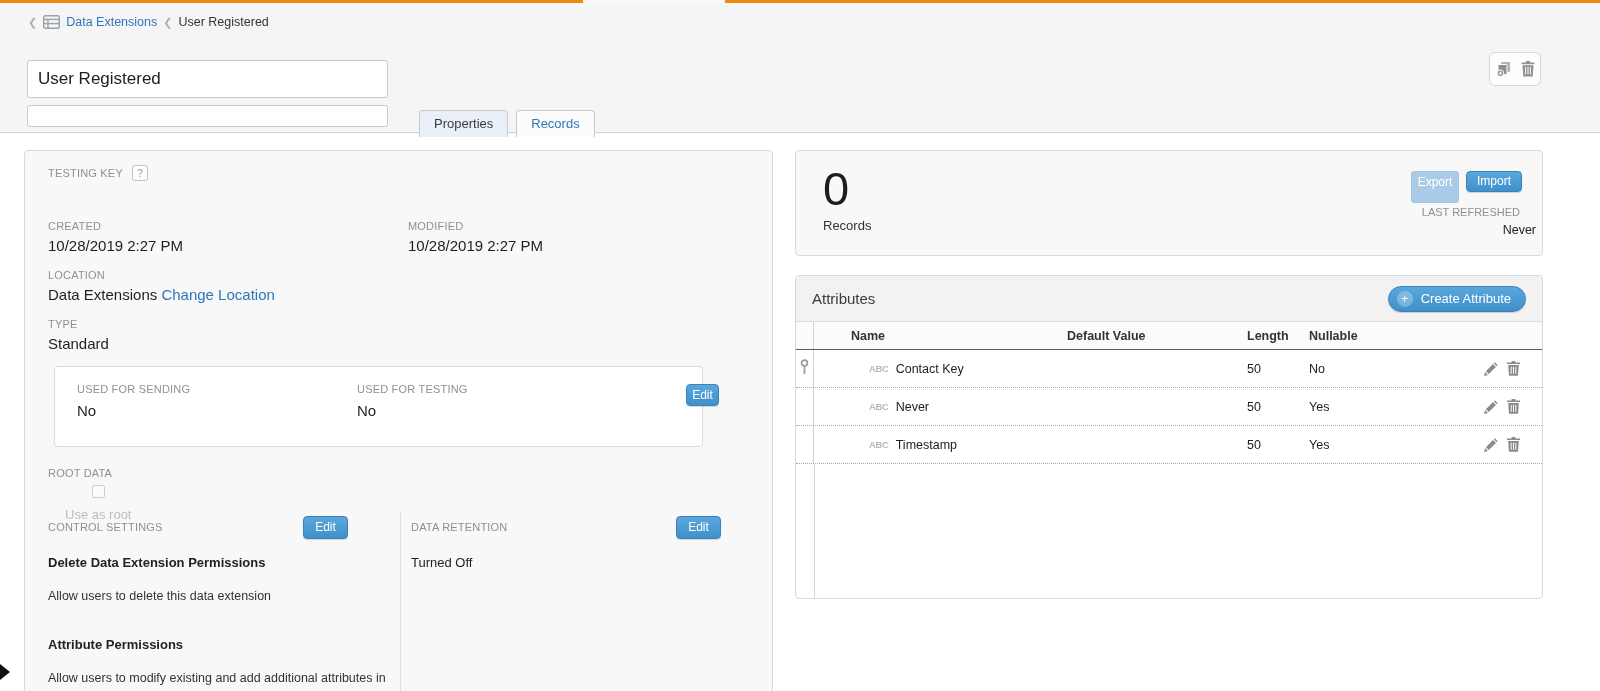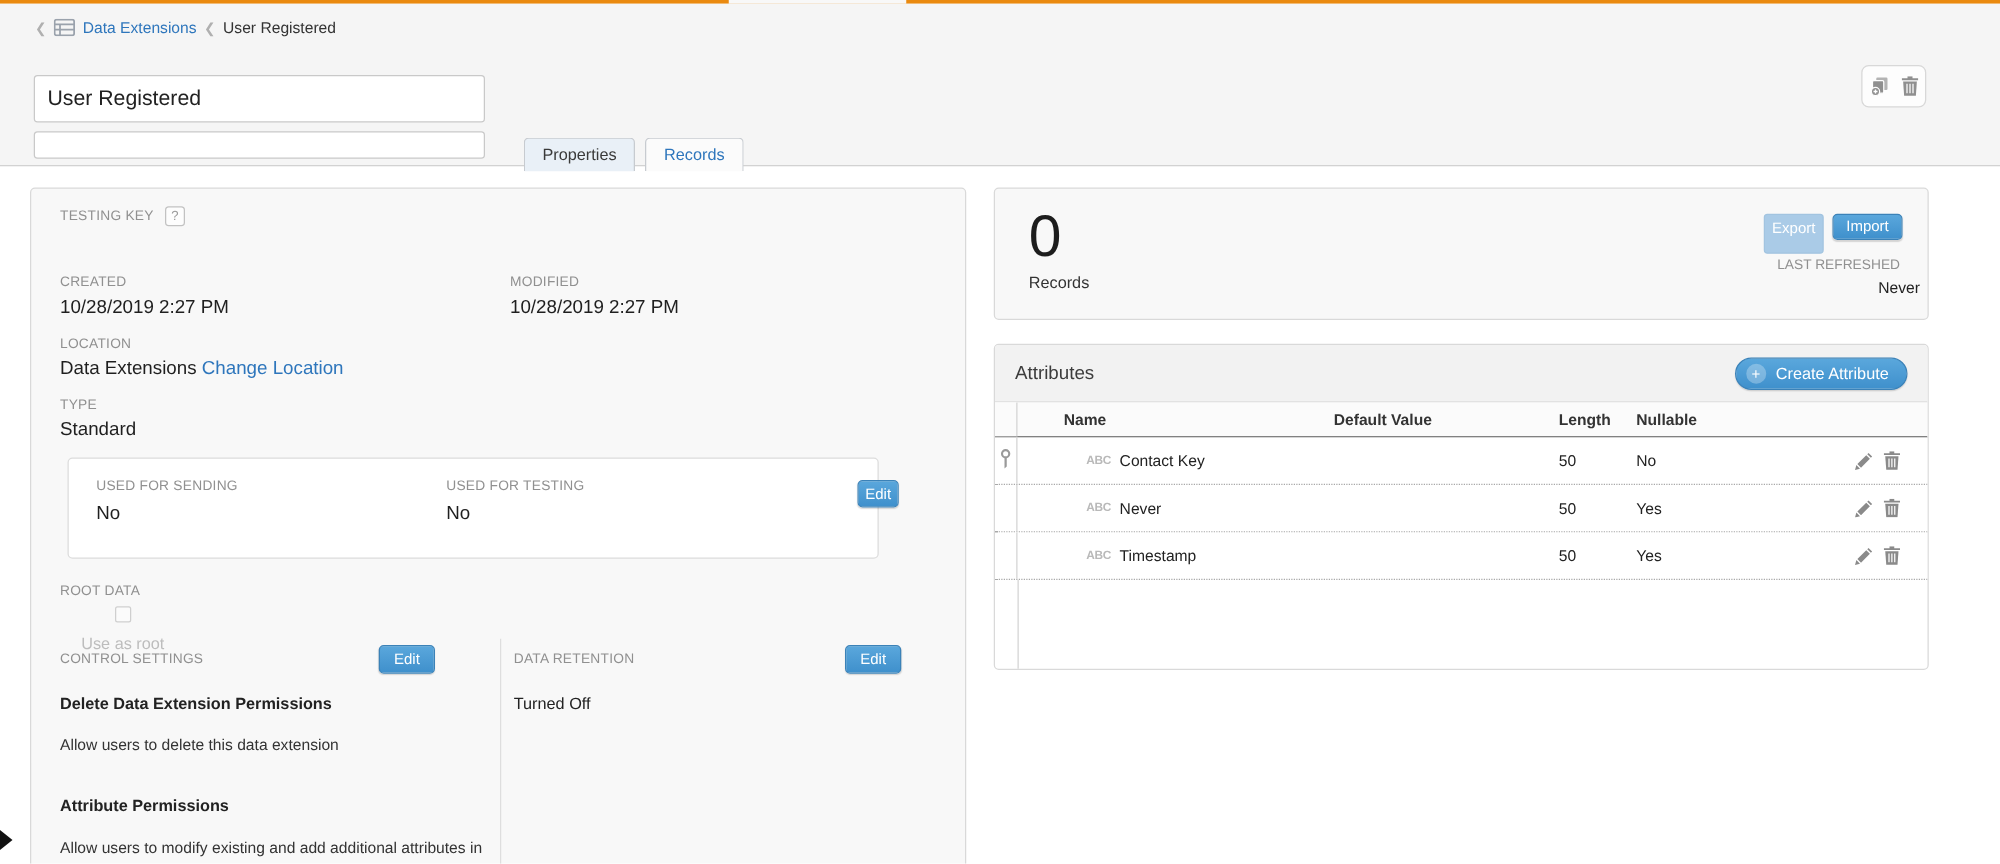--- a/index.html
+++ b/index.html
@@ -34,21 +34,21 @@
   
   .lbl { font-size:11px; color:#909090; letter-spacing:.2px; }
   .val { font-size:15px; color:#1f1f1f; }
   .link { color:#2e76bc; cursor:pointer; }
   .btn-blue { display:inline-block; text-align:center; color:#fff; font-size:12px; background:linear-gradient(#5aa7dc,#3f90cc); border:1px solid #3b82b8; border-radius:4px; box-shadow:0 1px 1px rgba(0,0,0,.15); cursor:pointer; }
 
   
   .panel { position:absolute; background:#f8f8f8; border:1px solid #d9d9d9; border-radius:4px; }
   .left-panel  { left:24px;  top:150px; width:749px; height:600px; }
   .records-panel { left:795px; top:150px; width:748px; height:106px; }
-  .attributes-panel { left:795px; top:275px; width:748px; height:261px; background:#fff; overflow:hidden; }
+  .attributes-panel { left:795px; top:275px; width:748px; height:324px; background:#fff; overflow:hidden; }
 
   .left-panel .abs { position:absolute; }
   .help-icon { display:inline-flex; align-items:center; justify-content:center; width:16px; height:16px; border:1px solid #c2c2c2; border-radius:3px; background:#fdfdfd; color:#9a9a9a; font-size:10.5px; cursor:pointer; }
   .extkey-input { width:283px; height:23px; border:1px solid #c9c9c9; border-radius:3px; background:#fff; font-size:12.5px; color:#222; padding:0 7px; font-family:"Liberation Sans",sans-serif; }
 
   .usage-box { position:absolute; left:29px; top:215px; width:649px; height:81px; background:#fff; border:1px solid #dcdcdc; border-radius:4px; }
   .checkbox { width:13px; height:13px; border:1px solid #cfcfcf; border-radius:2px; background:#fbfbfb; display:inline-block; }
   .v-divider { position:absolute; left:375px; top:360px; bottom:0; width:1px; background:#dedede; }
   .perm-title { font-size:13px; font-weight:bold; color:#222; }
   .perm-desc { font-size:12.5px; color:#333; }

